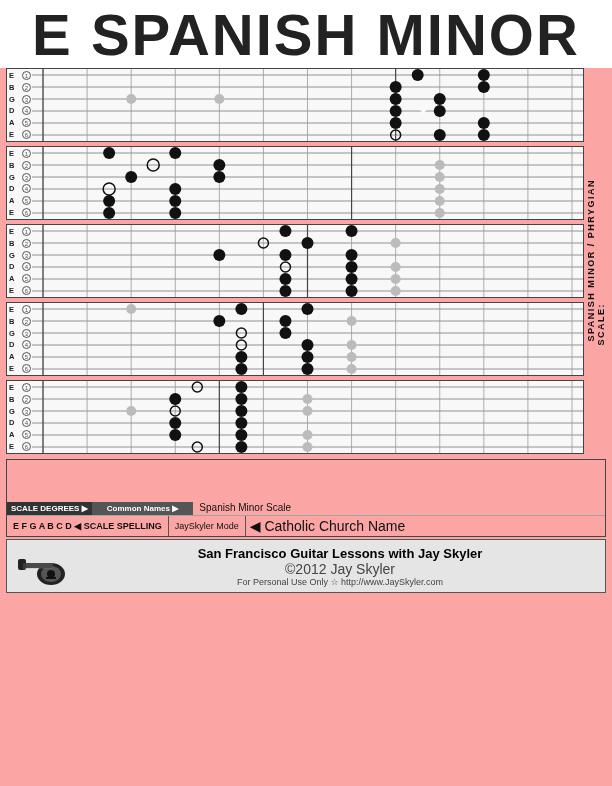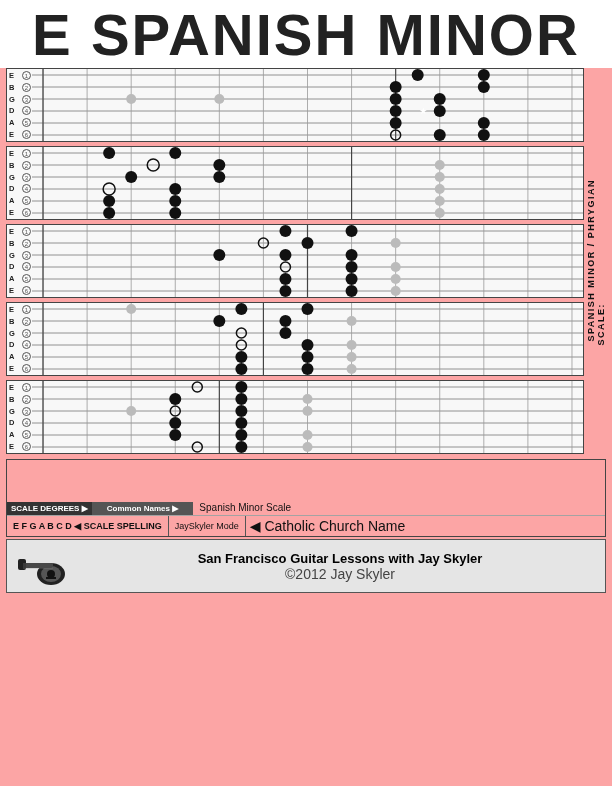--- a/index.html
+++ b/index.html
@@ -473,16 +473,17 @@
       <line x1="10" y1="22" x2="40" y2="22" stroke="#888" stroke-width="0.5"></line>
       <line x1="10" y1="24" x2="40" y2="24" stroke="#888" stroke-width="0.5"></line>
 
       <circle cx="38" cy="30" r="4" fill="#111"></circle>
 
       <rect x="33" y="33" width="10" height="2" fill="#111"></rect>
     </svg>
     <div style="flex:1; text-align:center;">
       <div style="font-size:13px; font-weight:900; font-family:'Arial Black',Arial,sans-serif;">San Francisco Guitar Lessons with Jay Skyler</div>
       <div style="font-size:14px; color:#444;">©2012 Jay Skyler</div>
+      <div style="font-size:9px; color:#444;">For Personal Use Only  ☆  http://www.JaySkyler.com</div>
     </div>
   </div>
 
 </div>
 
 </body></html>

